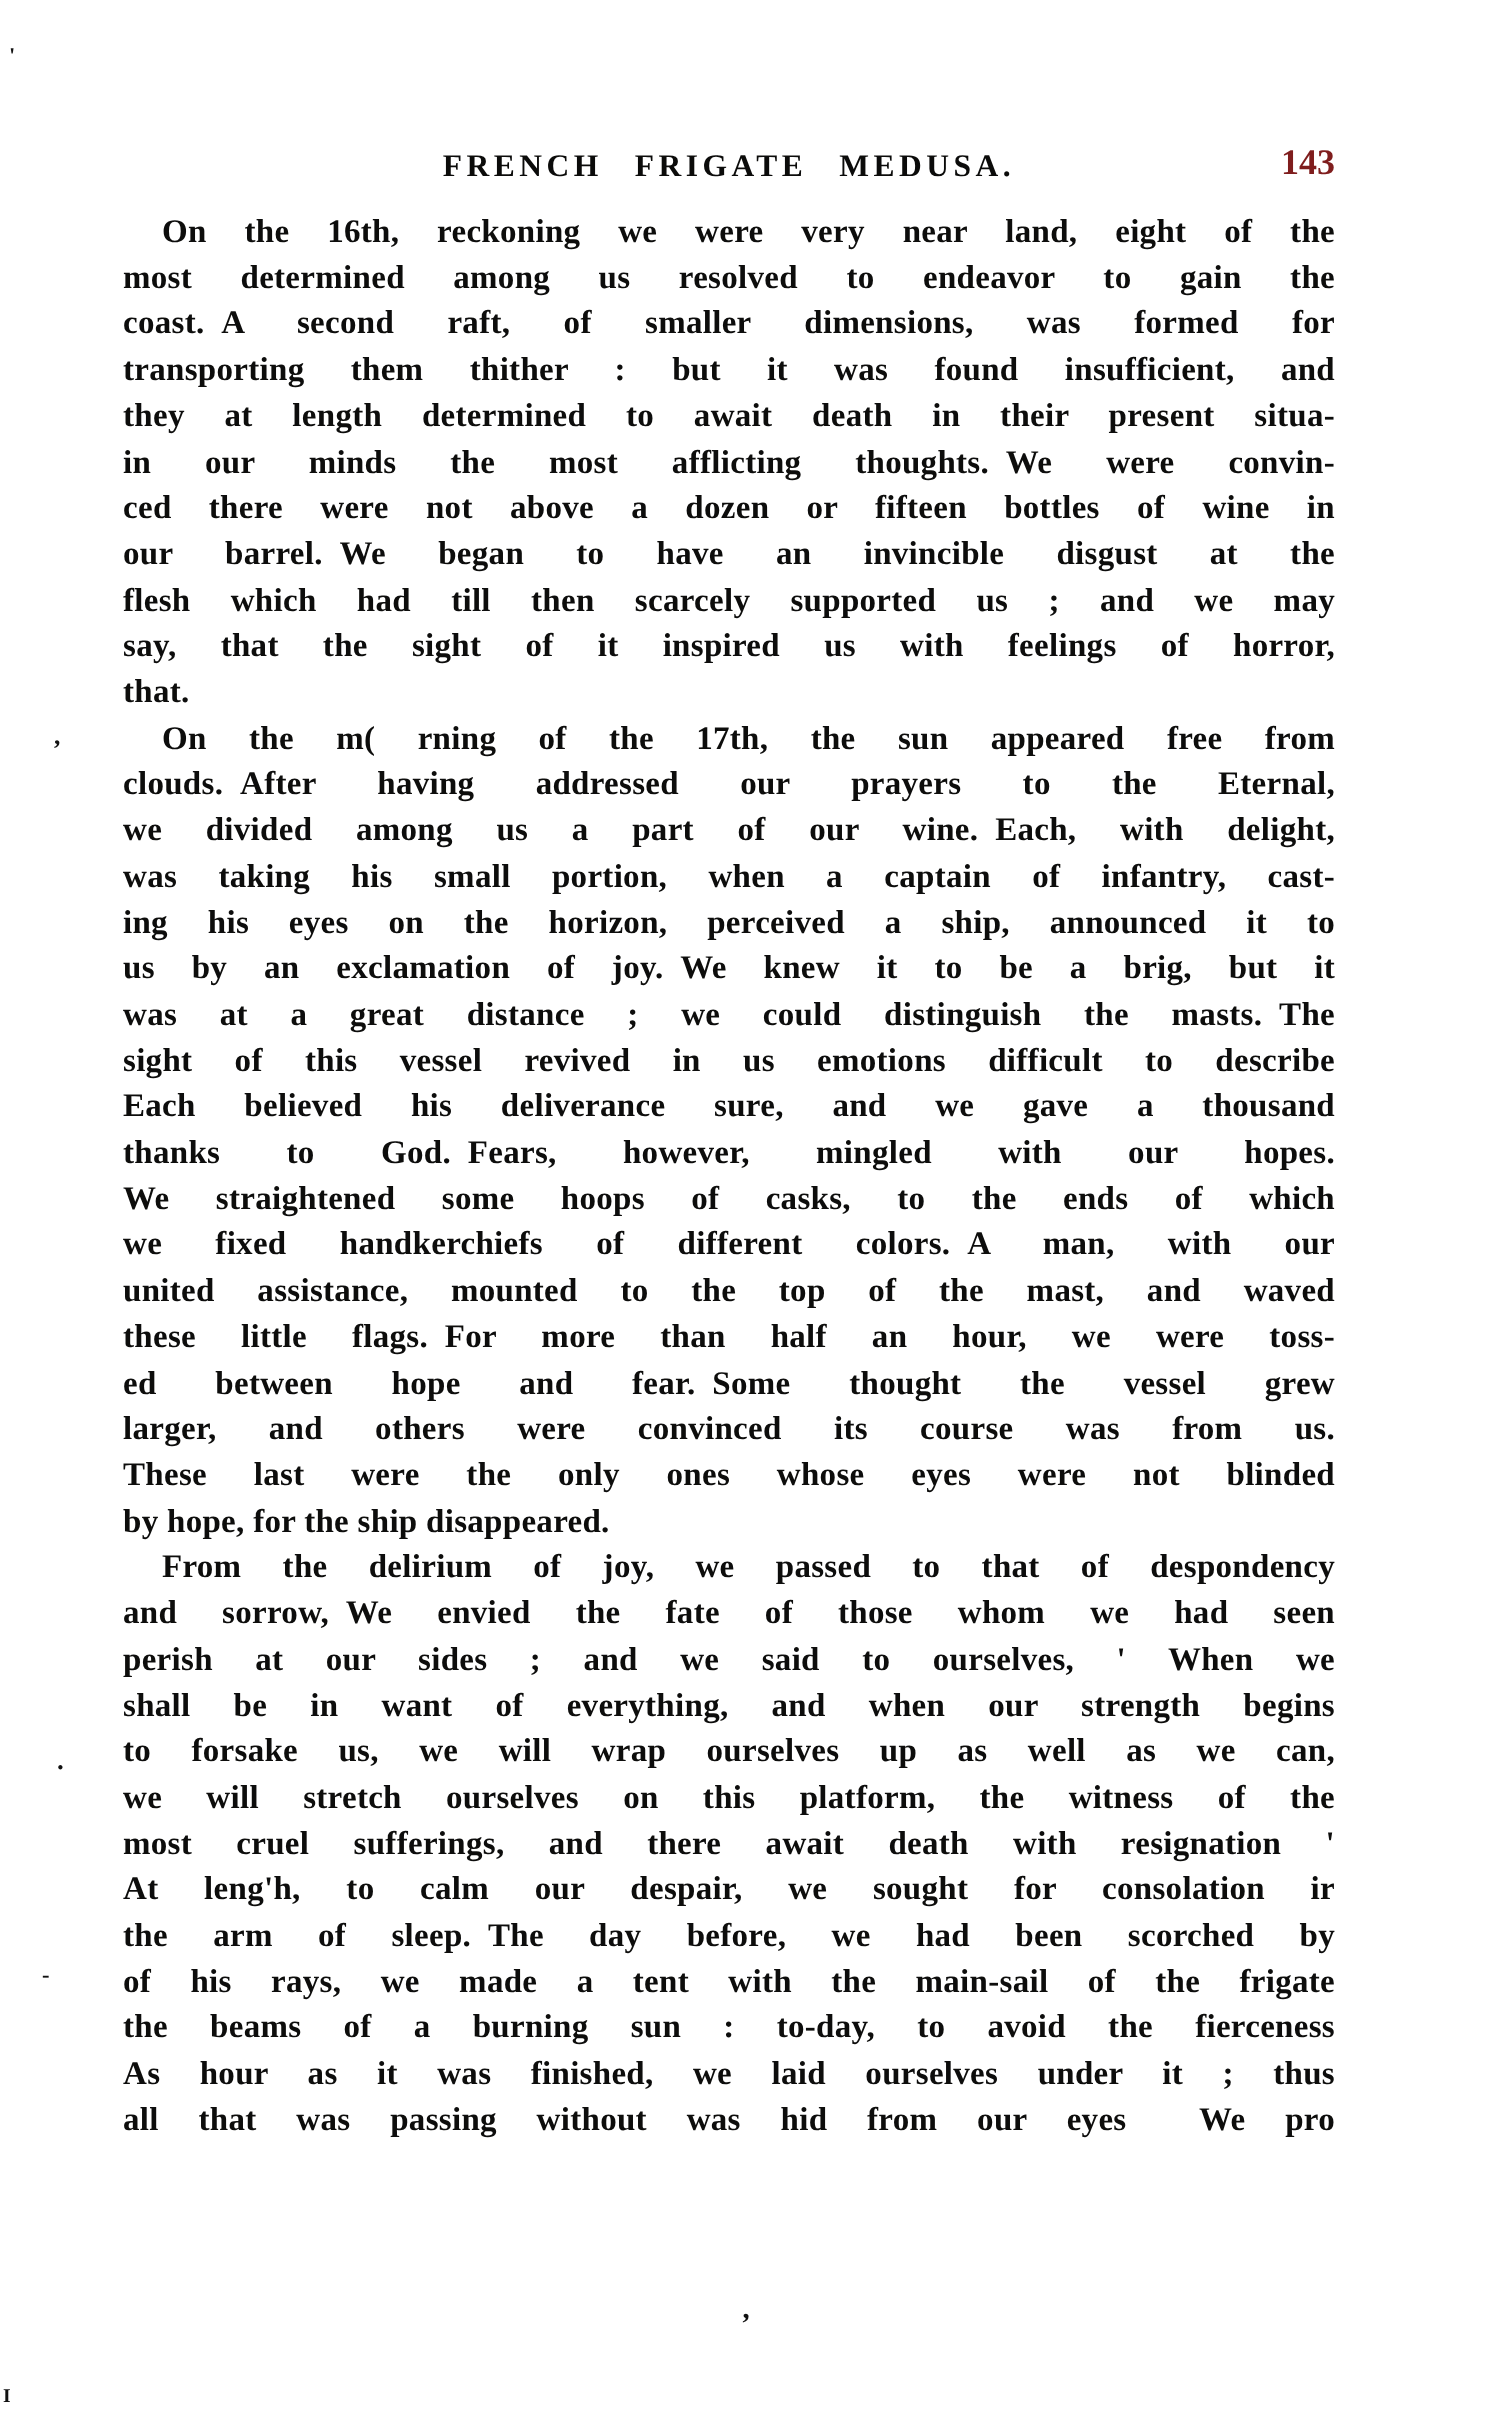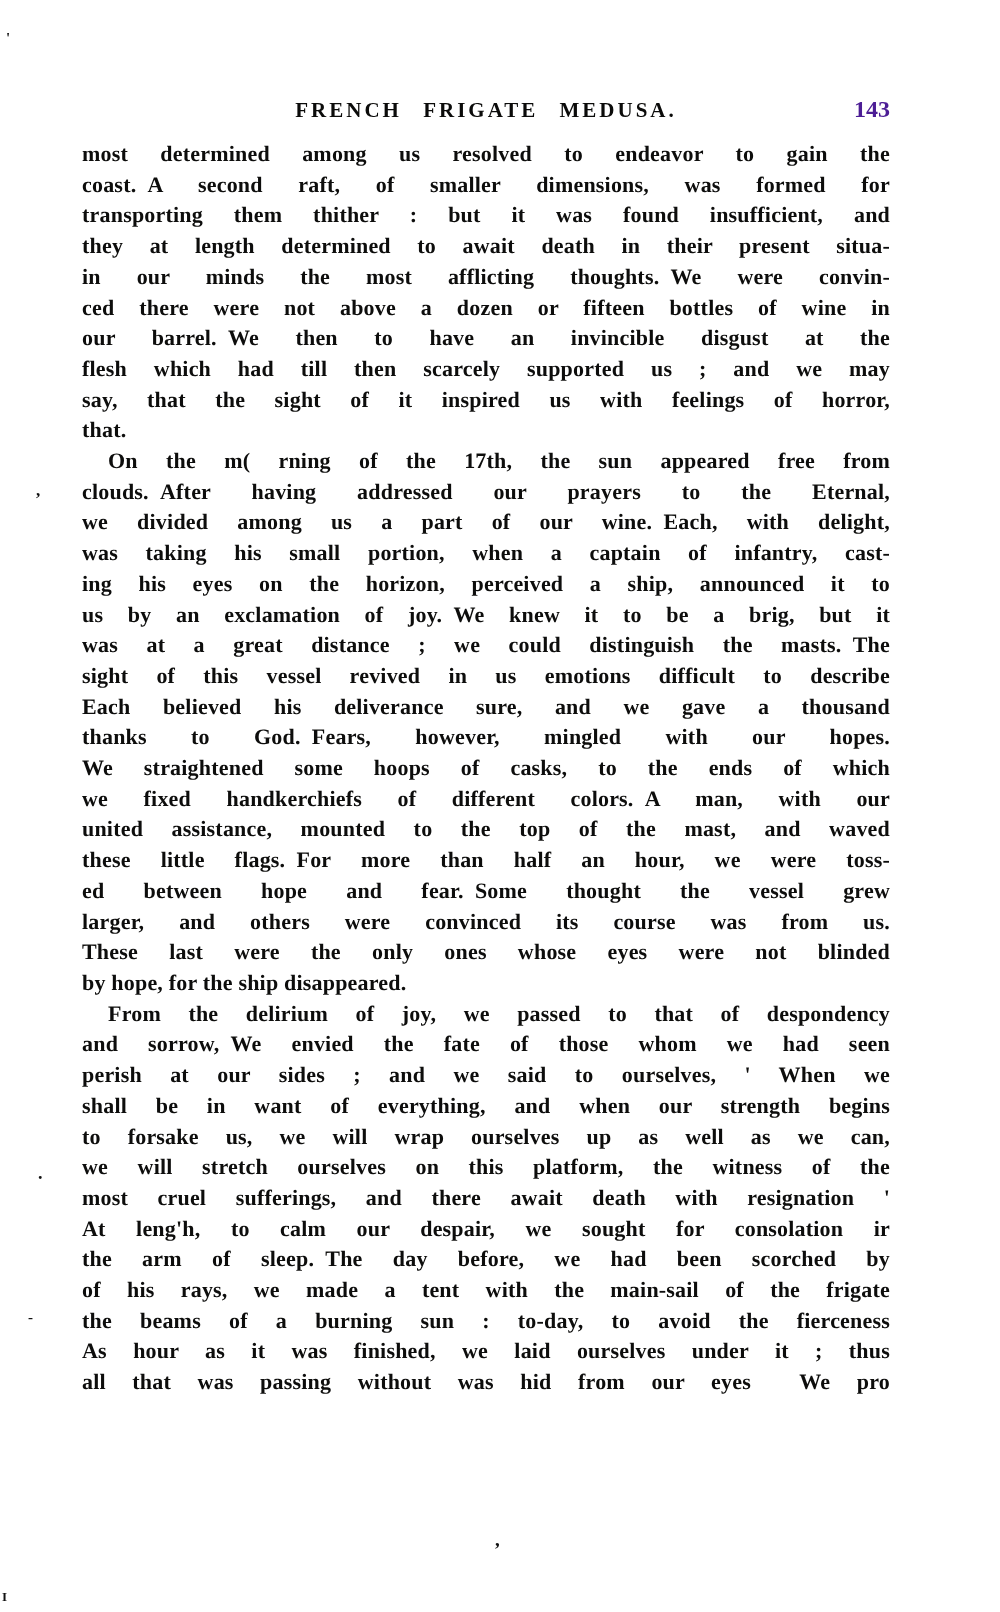--- a/index.html
+++ b/index.html
@@ -28,21 +28,21 @@
     font-size: 21px;
     letter-spacing: 3px;
     word-spacing: 13px;
     color: #0b0b0a;
   }
   .page-number {
     position: absolute;
     right: 0; top: -2px;
     font-weight: bold;
     font-size: 24px;
-    color: #4c1d95;
+    color: #7f1d1d;
   }
   
   .text-column {
     position: absolute;
     left: 82px; top: 139px; width: 808px;
   }
   .paragraph { margin: 0; padding: 0; }
   .line {
     font-size: 22px;
     font-weight: bold;
@@ -76,27 +76,28 @@
 <div class="page">
 
   <div class="running-header">
     <div class="running-title">FRENCH FRIGATE MEDUSA.</div>
     <div class="page-number">143</div>
   </div>
 
   <div class="text-column">
 
     <div class="paragraph">
+      <div class="line indent">On the 16th, reckoning we were very near land, eight of the</div>
       <div class="line">most determined among us resolved to endeavor to gain the</div>
       <div class="line">coast. A second raft, of smaller dimensions, was formed for</div>
       <div class="line">transporting them thither : but it was found insufficient, and</div>
       <div class="line">they at length determined to await death in their present situa-</div>
       <div class="line">in our minds the most afflicting thoughts. We were convin-</div>
       <div class="line">ced there were not above a dozen or fifteen bottles of wine in</div>
-      <div class="line">our barrel. We then to have an invincible disgust at the</div>
+      <div class="line">our barrel. We began to have an invincible disgust at the</div>
       <div class="line">flesh which had till then scarcely supported us ; and we may</div>
       <div class="line">say, that the sight of it inspired us with feelings of horror,</div>
       <div class="line endline">that.</div>
     </div>
 
     <div class="paragraph">
       <div class="line indent">On the m( rning of the 17th, the sun appeared free from</div>
       <div class="line">clouds. After having addressed our prayers to the Eternal,</div>
       <div class="line">we divided among us a part of our wine. Each, with delight,</div>
       <div class="line">was taking his small portion, when a captain of infantry, cast-</div>

